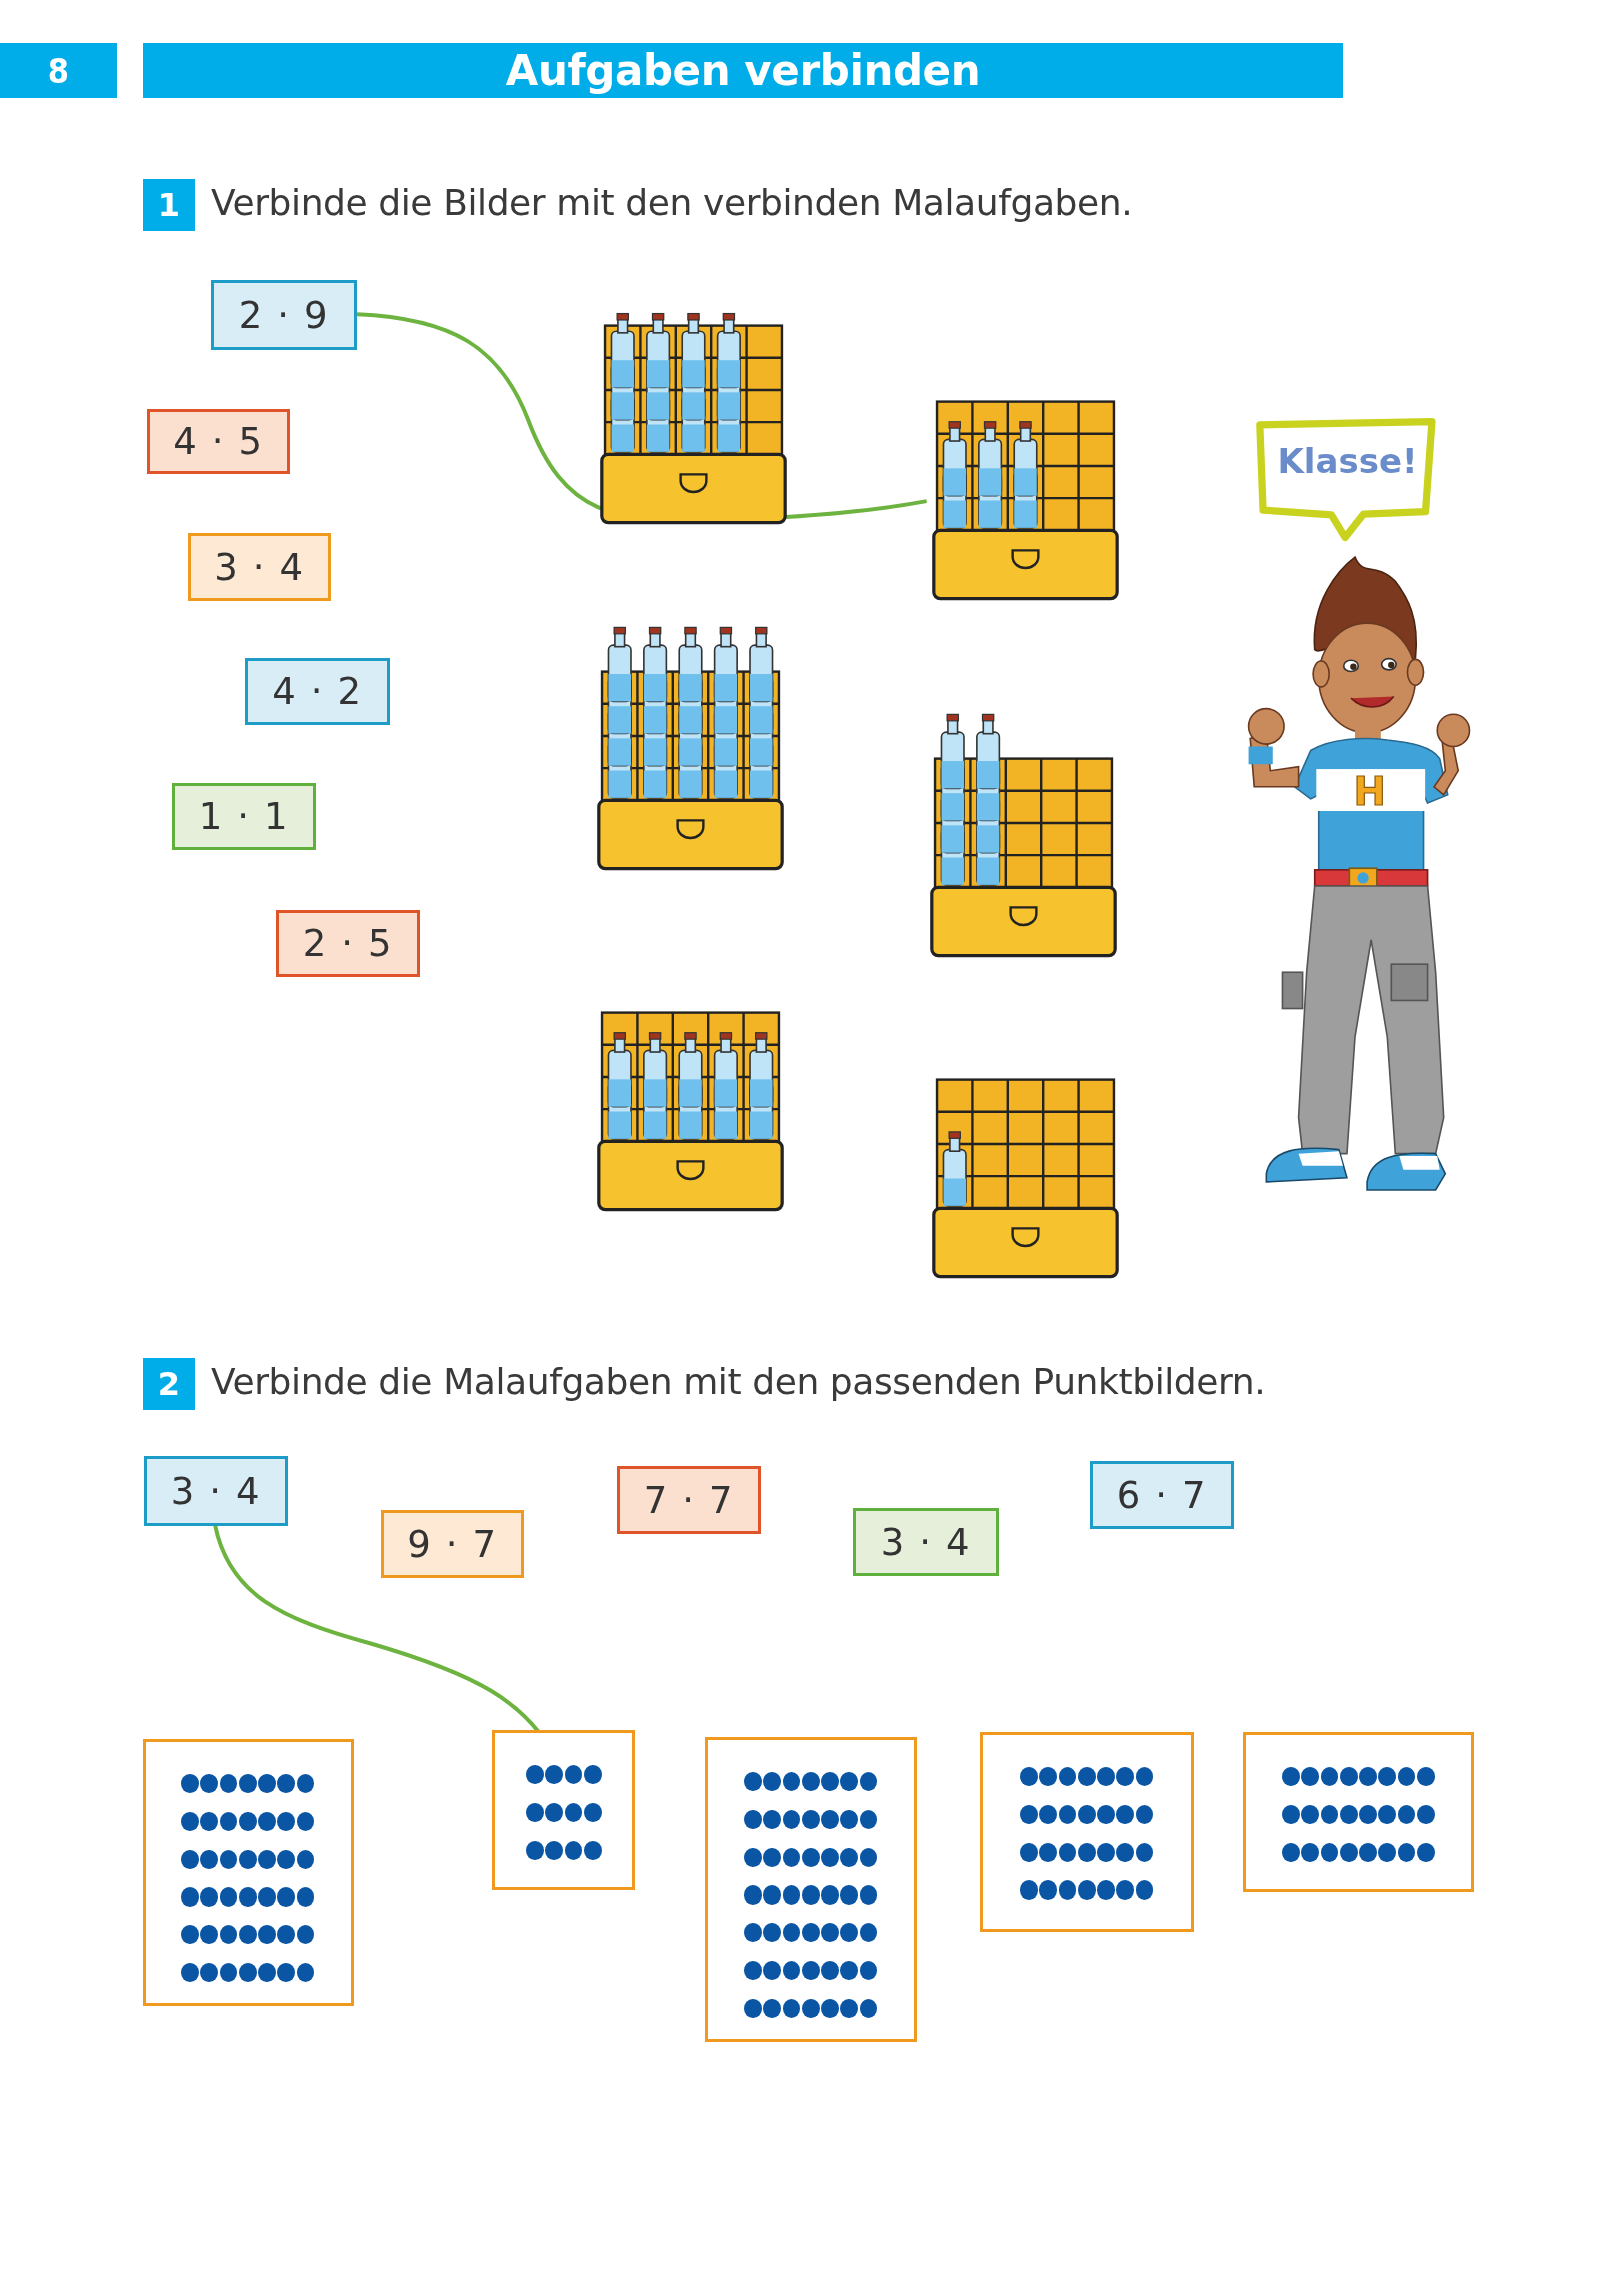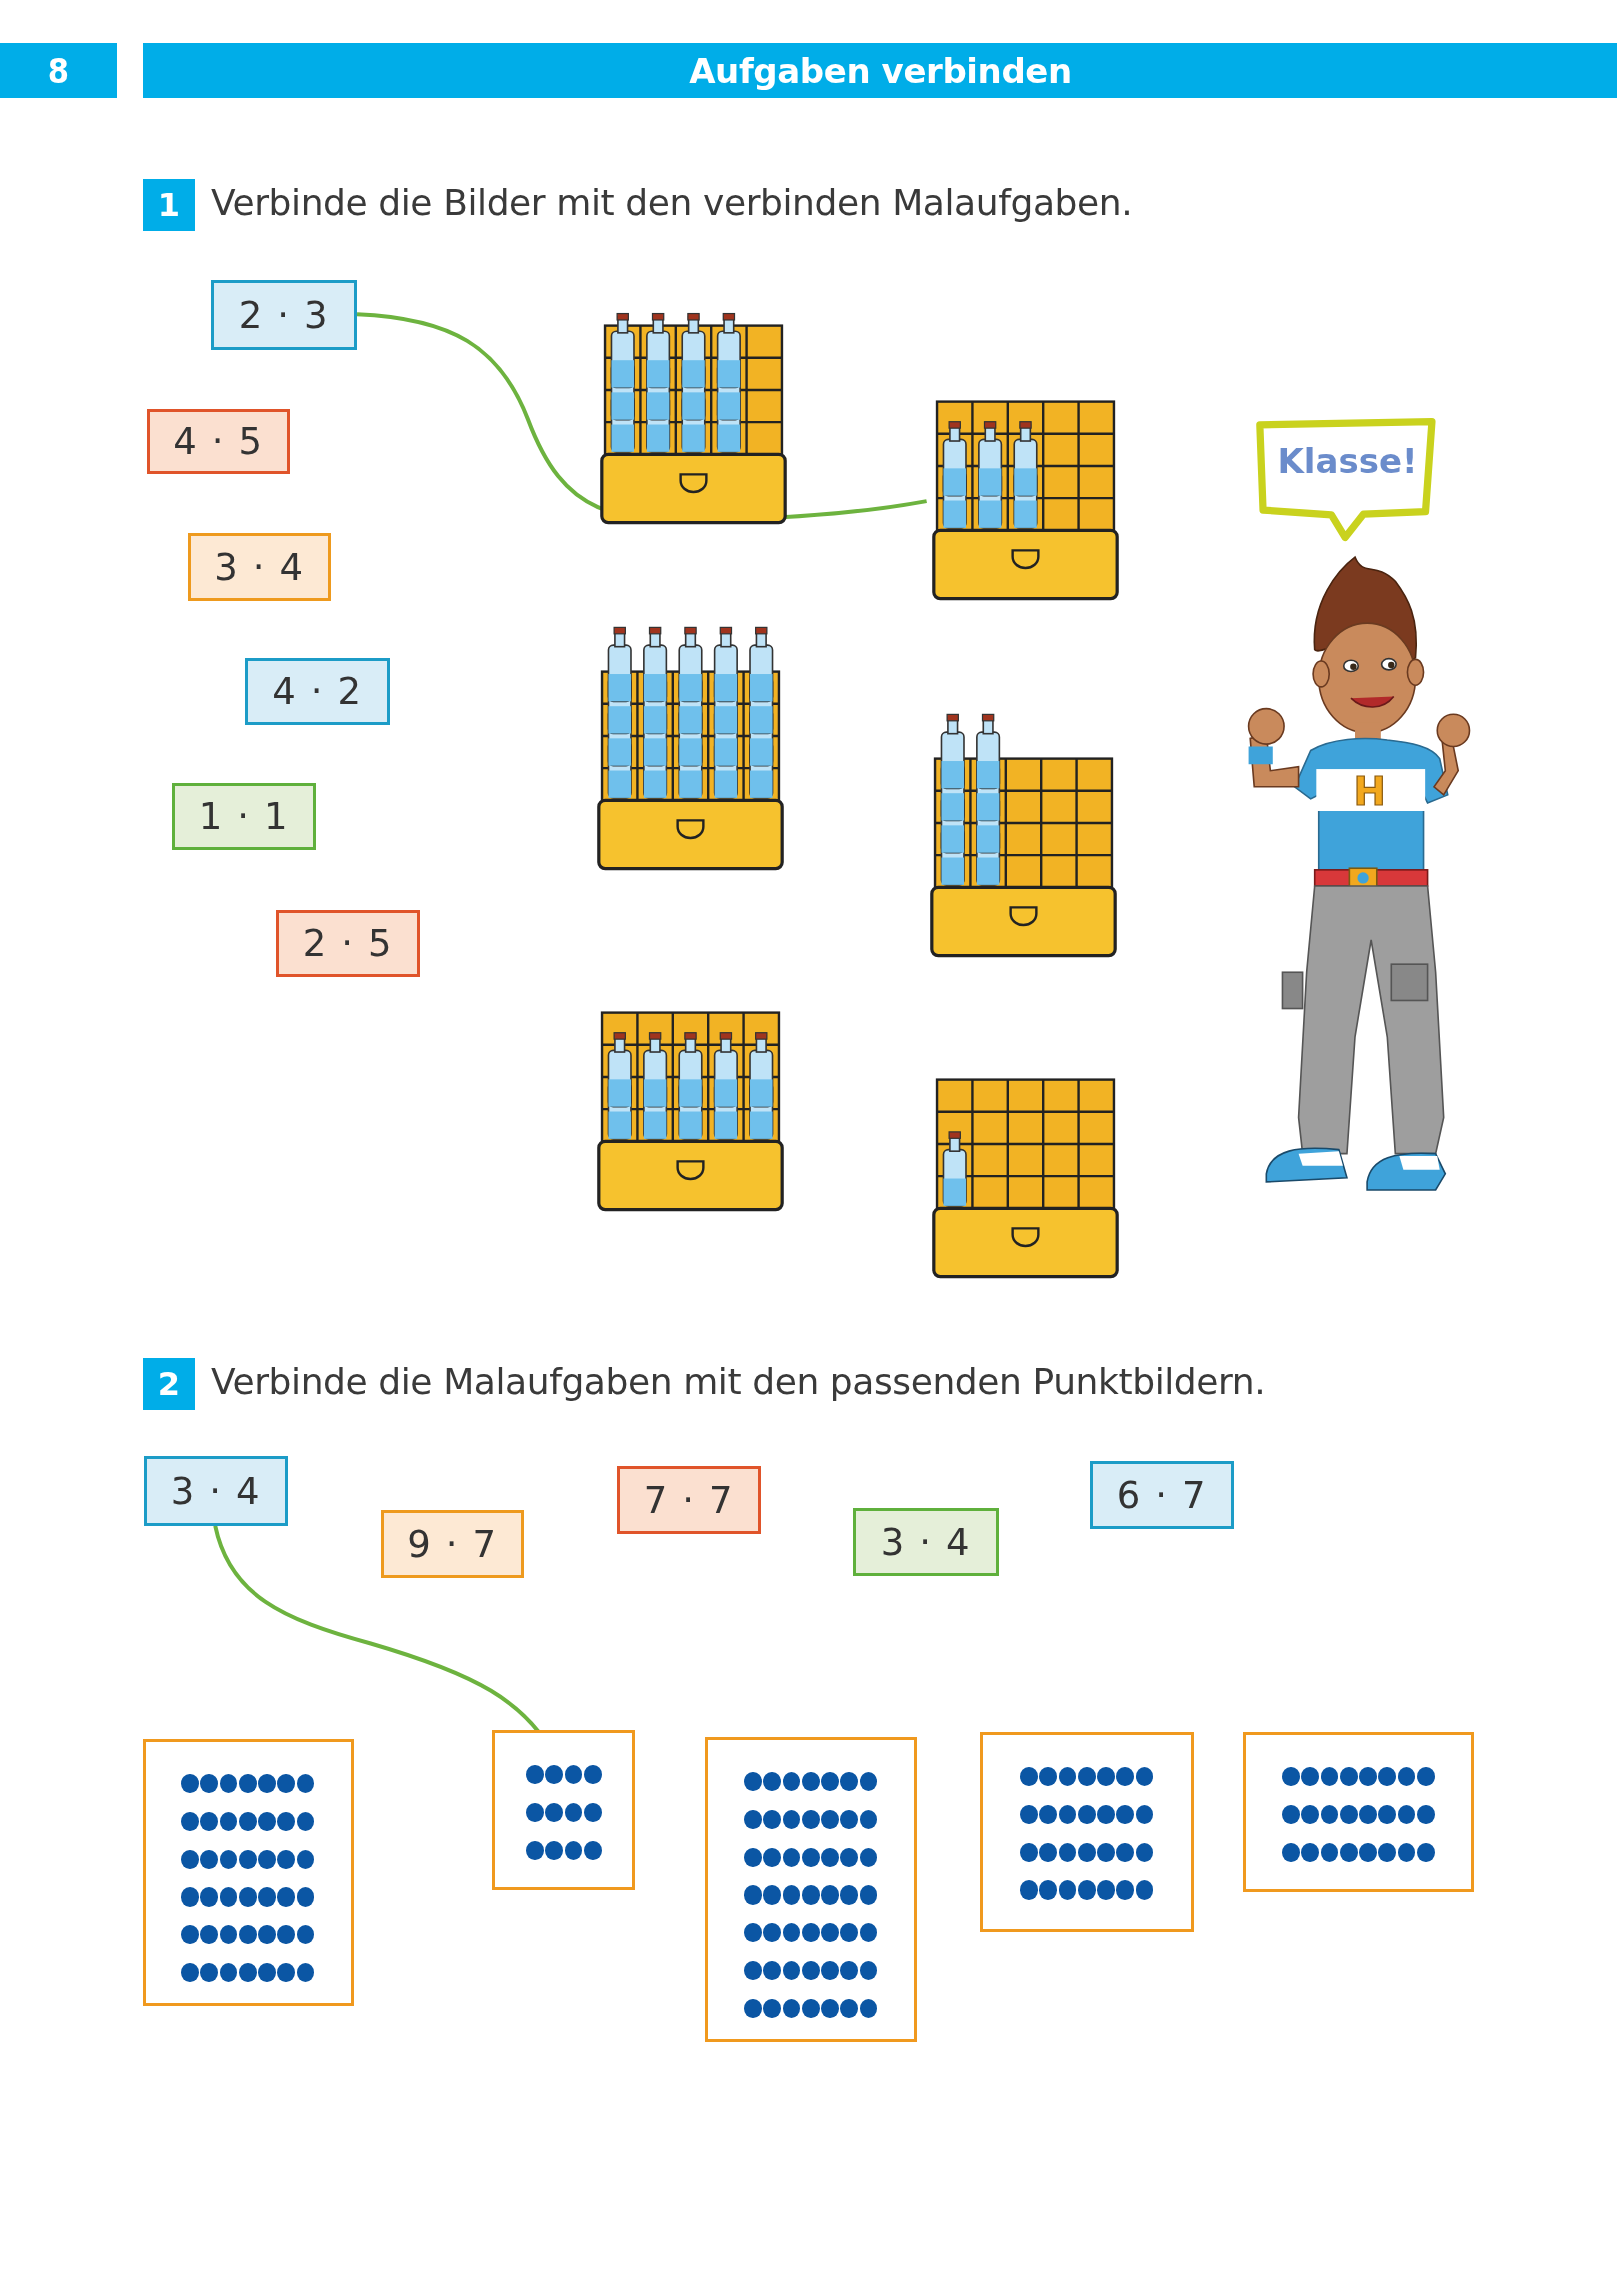--- a/index.html
+++ b/index.html
@@ -2,22 +2,22 @@
 <html style="font-size:13px"><head>
 <meta charset="utf-8">
 <style>
   html, body { margin: 0; padding: 0; background: #ffffff; }
   body { width: 1618px; height: 2284px; position: relative; overflow: hidden;
          font-family: "DejaVu Sans", "Liberation Sans", sans-serif; color: #333; }
   .abs { position: absolute; }
   .header-num { left: 0; top: 43px; width: 117px; height: 55px; background: #00ADE8;
     color: #fff; font-weight: bold; font-size: 34px; display: flex; align-items: center; justify-content: center;
     font-family: "DejaVu Sans Condensed", "DejaVu Sans", sans-serif; }
-  .header-title { left: 143px; top: 43px; width: 1475px; height: 55px; background: #00ADE8;
-    color: #fff; font-weight: bold; font-size: 34px; display: flex; align-items: center; justify-content: center; letter-spacing: -0.4px; }
+  .header-title { left: 143px; top: 43px; width: 1200px; height: 55px; background: #00ADE8;
+    color: #fff; font-weight: bold; font-size: 42px; display: flex; align-items: center; justify-content: center; letter-spacing: -0.4px; }
   .task-badge { width: 52px; height: 52px; background: #00ADE8; color: #fff; font-weight: bold;
     font-size: 32px; display: flex; align-items: center; justify-content: center; }
   .task-text { font-size: 36px; color: #3a3a3a; white-space: nowrap; letter-spacing: -0.4px; }
   .eq-box { display: flex; align-items: center; justify-content: center;
     font-size: 37px; color: #333; border: 3.2px solid; box-sizing: border-box; letter-spacing: 1.6px;
     font-family: "DejaVu Sans", sans-serif; }
   .eq-box.blue { background: #D9EDF7; border-color: #1C9CC7; }
   .eq-box.red { background: #FBE0D0; border-color: #E0542A; }
   .eq-box.orange { background: #FDE9D4; border-color: #EE9A1E; }
   .eq-box.green { background: #E5EFD9; border-color: #5FB03C; }
@@ -36,21 +36,21 @@
 <div class="abs header-title">Aufgaben verbinden</div>
 
 <div class="abs task-badge" style="left:143px;top:179px;">1</div>
 <div class="abs task-text" style="left:211px;top:182px;">Verbinde die Bilder mit den verbinden Malaufgaben.</div>
 
 <svg class="abs" style="left:0;top:0;" width="1618" height="2284" viewBox="0 0 2008 2835">
   <path d="M443,390 C560,395 620,430 655,520 C700,640 760,650 900,645 C1000,642 1080,635 1150,622" stroke="#6DB33F" stroke-width="5" fill="none"></path>
   <path d="M267,1894 C285,1980 350,2010 460,2040 C580,2075 660,2110 695,2195" stroke="#6DB33F" stroke-width="5" fill="none"></path>
 </svg>
 
-<div class="abs eq-box blue" style="left:211px;top:280px;width:146px;height:70px;">2 · 3</div>
+<div class="abs eq-box blue" style="left:211px;top:280px;width:146px;height:70px;">2 · 9</div>
 <div class="abs eq-box red" style="left:147px;top:409px;width:143px;height:65px;">4 · 5</div>
 <div class="abs eq-box orange" style="left:188px;top:533px;width:143px;height:68px;">3 · 4</div>
 <div class="abs eq-box blue" style="left:245px;top:658px;width:145px;height:67px;">4 · 2</div>
 <div class="abs eq-box green" style="left:172px;top:783px;width:144px;height:67px;">1 · 1</div>
 <div class="abs eq-box red" style="left:276px;top:910px;width:144px;height:67px;">2 · 5</div>
 
 <div id="crates">
     <svg width="193" height="262" class="abs crate" style="left: 597px; top: 269px;" viewBox="0 0 240 325">
       <rect x="10" y="70" width="220" height="160" fill="#F2B324" stroke="#222" stroke-width="3"></rect>
       <line x1="54" y1="70" x2="54" y2="230" stroke="#222" stroke-width="3"></line>

